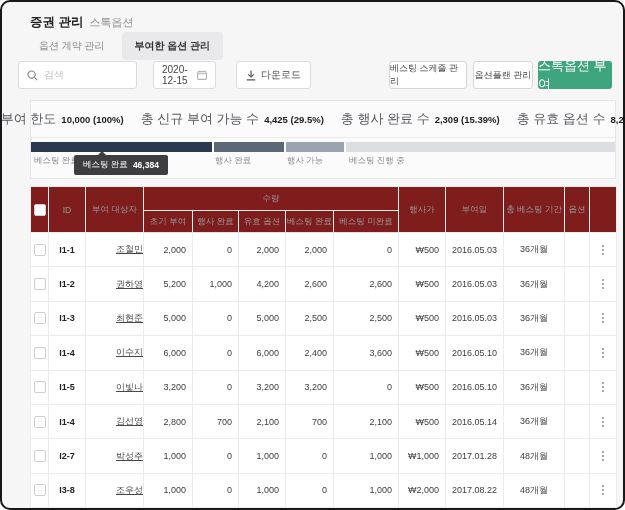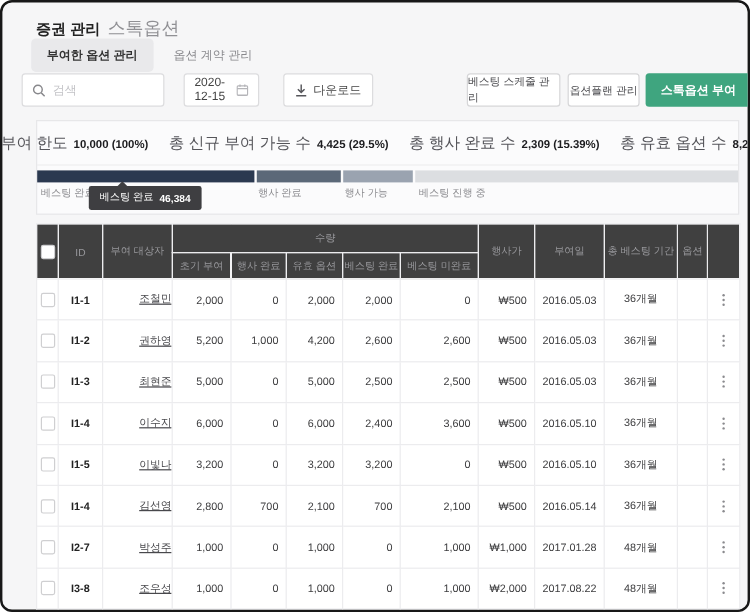--- a/index.html
+++ b/index.html
@@ -6,56 +6,56 @@
   *{box-sizing:border-box;}
   .frame{
     position:relative;width:625px;height:510px;
     border:2px solid #181818;border-radius:10px;
     background:#f6f6f7;overflow:hidden;
     font-family:"Liberation Sans","DejaVu Sans",sans-serif;
   }
   
   .page-head{position:absolute;left:28px;top:12px;display:flex;align-items:baseline;gap:6px;}
   .page-title{font-size:12.5px;font-weight:bold;color:#222;}
-  .page-subtitle{font-size:15px;color:#909094;}
+  .page-subtitle{font-size:11px;color:#909094;}
   
   .tabs{position:absolute;left:24px;top:30px;display:flex;gap:4px;}
   .tab{font-size:10px;padding:7px 13px;border-radius:4px;color:#88888c;cursor:pointer;white-space:nowrap;}
   .tab.active{background:#e9e9eb;color:#333;font-weight:bold;}
   
   .tb{position:absolute;top:59px;height:28px;display:flex;align-items:center;background:#fff;
       border:1px solid #dcdcde;border-radius:3px;font-size:10px;color:#444;}
   .search-box{left:16px;width:119px;padding:0 8px;gap:6px;}
   .search-box .ph{color:#c2c2c6;}
   .date-box{left:151px;width:63px;padding:0 8px;justify-content:space-between;}
   .dl-btn{left:234px;width:75px;justify-content:center;gap:5px;cursor:pointer;}
   .btn-plain{justify-content:center;cursor:pointer;border:1px solid #d6d6d8;font-size:9px;color:#48484c;}
   .btn1{left:387px;width:78px;}
   .btn2{left:471px;width:60px;}
-  .btn-green{left:536px;width:88px;justify-content:center;border:none;color:#fff;font-weight:bold;font-size:10px;cursor:pointer;}
+  .btn-green{left:536px;width:74px;justify-content:center;border:none;color:#fff;font-weight:normal;font-size:13px;cursor:pointer;}
   .icon{display:inline-flex;align-items:center;justify-content:center;}
   
   .panel{position:absolute;left:28px;top:98px;width:586px;height:79px;background:#fbfbfc;border:1px solid #e7e7e9;}
   .stats-row{height:37px;border-bottom:1px solid #ededef;display:flex;align-items:center;justify-content:center;gap:17px;}
   .stat{display:flex;align-items:baseline;gap:5px;white-space:nowrap;}
   .stat .lb{font-size:13px;color:#55555a;}
   .stat .vl{font-size:9.5px;font-weight:bold;color:#1c1c1f;}
   .bar{margin-top:4px;height:10px;display:flex;gap:2px;}
   .bar>div{height:10px;}
   .seg-labels{position:relative;height:12px;font-size:8.5px;color:#8a8a8e;}
   .seg-labels span{position:absolute;top:3px;white-space:nowrap;}
   .sl0{left:3px;} .sl1{left:184px;} .sl2{left:256px;} .sl3{left:318px;}
   .tooltip{position:absolute;left:43px;top:54px;height:20px;z-index:5;background:#3e3e41;border-radius:2px;
            color:#fff;display:flex;align-items:center;gap:5px;padding:0 9px;font-size:8.5px;white-space:nowrap;}
   .tooltip .tv{font-weight:bold;}
   .tooltip:before{content:"";position:absolute;left:24px;top:-4px;border:4px solid transparent;border-top:none;border-bottom:4px solid #3e3e41;}
   
   table.grid{position:absolute;left:28px;top:184px;width:586px;border-collapse:collapse;table-layout:fixed;background:#fff;}
   .grid th,.grid td{border:1px solid #ececee;padding:0;overflow:hidden;white-space:nowrap;}
-  .grid thead th{font-weight:normal;font-size:8.5px;color:#98989c;background:#404040;}
+  .grid thead th{font-weight:normal;font-size:8.5px;color:#98989c;background:#7f1d1d;}
   .grid thead tr.h1 th{height:24px;}
   .grid thead tr.h2 th{height:22px;border-bottom:1px solid #e1e1e3;}
   .grid td{height:34.4px;font-size:9px;color:#3c3c3e;text-align:center;}
   .grid td.id{font-weight:bold;color:#222;}
   .grid td.name{text-align:right;padding-left:8px;color:#48484c;text-decoration:underline;}
   .grid td.num{text-align:right;padding-right:6px;}
   .checkbox{width:12px;height:12px;border:1px solid #cfcfd1;border-radius:2px;background:#fff;margin:0 auto;cursor:pointer;}
   .kebab{display:flex;flex-direction:column;gap:2px;align-items:center;justify-content:center;cursor:pointer;}
   .kebab i{width:2px;height:2px;border-radius:50%;background:#8a8a8e;}
 </style>
@@ -63,22 +63,22 @@
 <body>
 
 <div class="frame">
 
   <div class="page-head">
     <span class="page-title">증권 관리</span>
     <span class="page-subtitle">스톡옵션</span>
   </div>
 
   <div class="tabs">
+    <div class="tab">옵션 계약 관리</div>
     <div class="tab active">부여한 옵션 관리</div>
-    <div class="tab">옵션 계약 관리</div>
   </div>
 
   <div class="tb search-box">
     <span class="icon">
       <svg width="11" height="11" viewBox="0 0 11 11">
           <circle cx="4.6" cy="4.6" r="3.6" fill="none" stroke="#88888c" stroke-width="1.2"></circle>
           <line x1="7.4" y1="7.4" x2="10.2" y2="10.2" stroke="#88888c" stroke-width="1.2"></line>
         </svg>
     </span>
     <span class="ph">검색</span>

